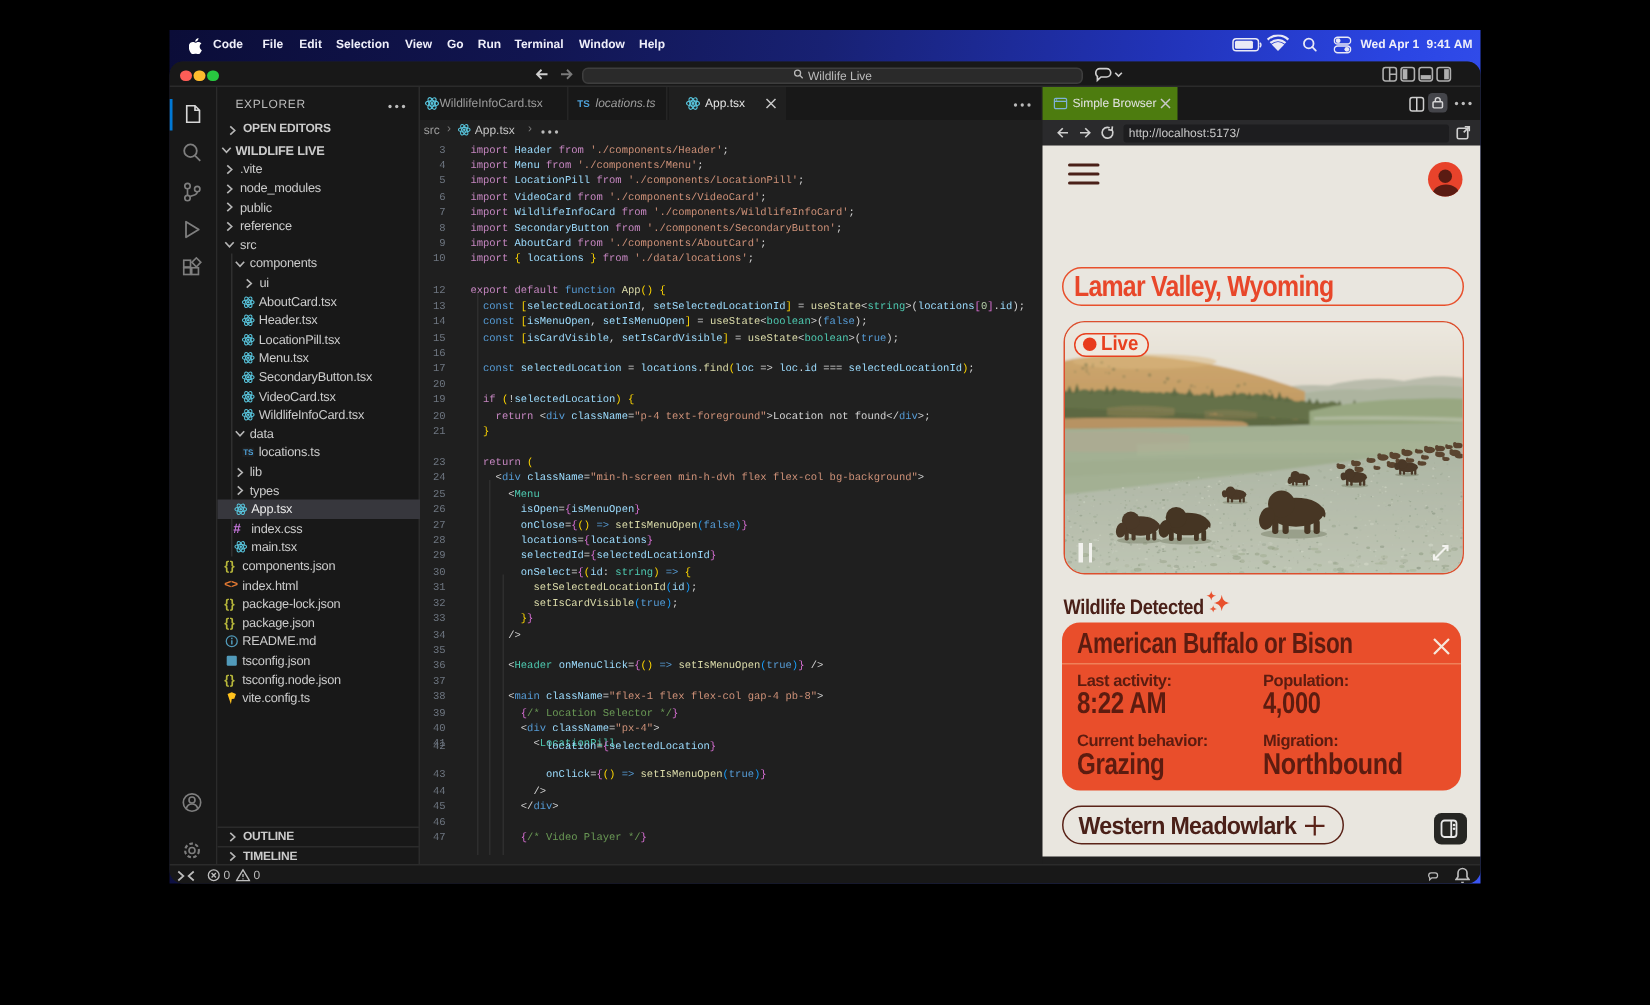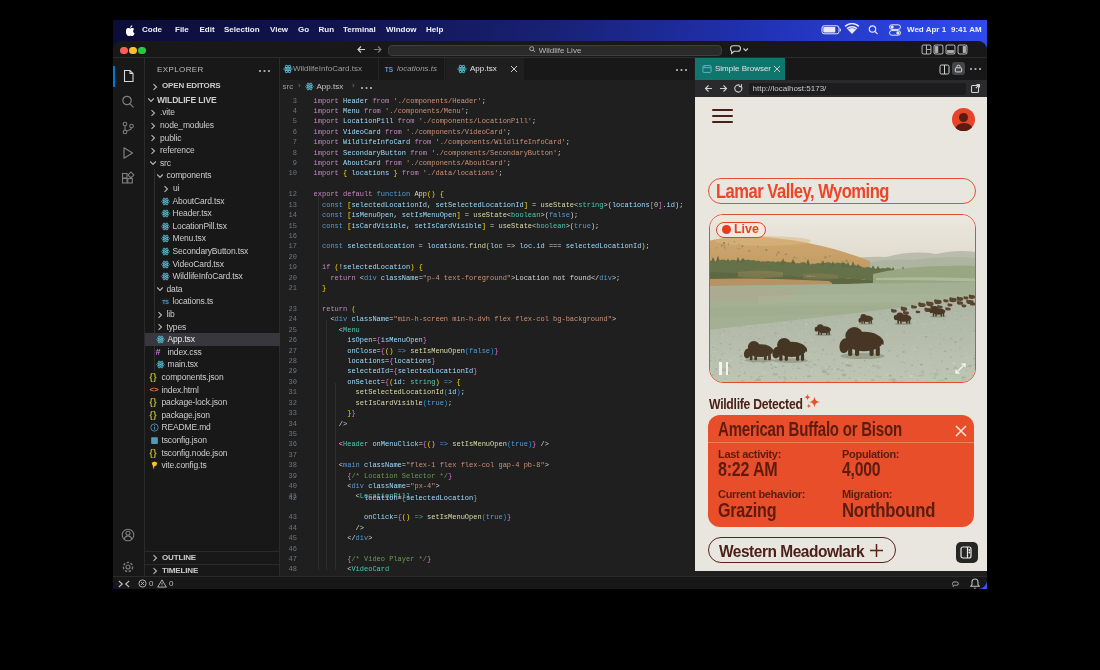--- a/index.html
+++ b/index.html
@@ -485,26 +485,25 @@
 <div class="cl" style="top:367.20px"><span class="ln">38</span><span class="ct"><span class="wh">      &lt;</span><span class="bl">main</span><span class="lb"> className</span><span class="wh">=</span><span class="st">"flex-1 flex flex-col gap-4 pb-8"</span><span class="wh">&gt;</span></span></div>
 <div class="cl" style="top:377.62px"><span class="ln">39</span><span class="ct"><span class="pp">        {</span><span class="cm">/* Location Selector */</span><span class="pp">}</span></span></div>
 <div class="cl" style="top:388.04px"><span class="ln">40</span><span class="ct"><span class="wh">        &lt;</span><span class="bl">div</span><span class="lb"> className</span><span class="wh">=</span><span class="st">"px-4"</span><span class="wh">&gt;</span></span></div>
 <div class="cl" style="top:398.46px"><span class="ln">41</span><span class="ct"><span class="wh">          &lt;</span><span class="tl2">LocationPill</span></span></div>
 <div class="cl" style="top:400px"><span class="ln">42</span><span class="ct"><span class="lb">            location</span><span class="wh">=</span><span class="pp">{</span><span class="lb">selectedLocation</span><span class="pp">}</span></span></div>
 <div class="cl" style="top:419.30px"><span class="ln">43</span><span class="ct"><span class="lb">            onClick</span><span class="wh">=</span><span class="pp">{</span><span class="gd">() </span><span class="bl">=&gt;</span><span class="wh"> </span><span class="yl">setIsMenuOpen</span><span class="bb">(</span><span class="bl">true</span><span class="bb">)</span><span class="pp">}</span></span></div>
 <div class="cl" style="top:429.72px"><span class="ln">44</span><span class="ct"><span class="wh">          /&gt;</span></span></div>
 <div class="cl" style="top:440.14px"><span class="ln">45</span><span class="ct"><span class="wh">        &lt;/</span><span class="bl">div</span><span class="wh">&gt;</span></span></div>
 <div class="cl" style="top:450.56px"><span class="ln">46</span><span class="ct"></span></div>
 <div class="cl" style="top:460.98px"><span class="ln">47</span><span class="ct"><span class="pp">        {</span><span class="cm">/* Video Player */</span><span class="pp">}</span></span></div>
-<div class="cl" style="top:471.40px"><span class="ln">48</span><span class="ct"><span class="wh">        &lt;</span><span class="tl2">VideoCard</span></span></div>
 </div>
       </div>
       <div id="browser">
         <div id="btabs">
-<div class="tab" style="left:0;width:90px;background:#0f766e;color:#e4e4e4;">
+<div class="tab" style="left:0;width:90px;background:#4d7c0f;color:#e4e4e4;">
             <svg width="10" height="10" viewBox="0 0 16 16" style="position:absolute;left:7px;top:6px">
               <rect x="1.5" y="2.5" width="13" height="11" rx="1.5" fill="none" stroke="#7fb2d9" stroke-width="1.3"></rect>
               <line x1="1.5" y1="5.8" x2="14.5" y2="5.8" stroke="#7fb2d9" stroke-width="1.3"></line>
               <circle cx="3.8" cy="4.2" r="0.8" fill="#7fb2d9"></circle>
             </svg>
             <span style="position:absolute;left:20px">Simple Browser</span>
             <svg width="8" height="8" viewBox="0 0 8 8" style="position:absolute;left:78px;top:7px">
               <path d="M1 1 L7 7 M7 1 L1 7" stroke="#c8c8c8" stroke-width="1"></path>
             </svg>
           </div>

